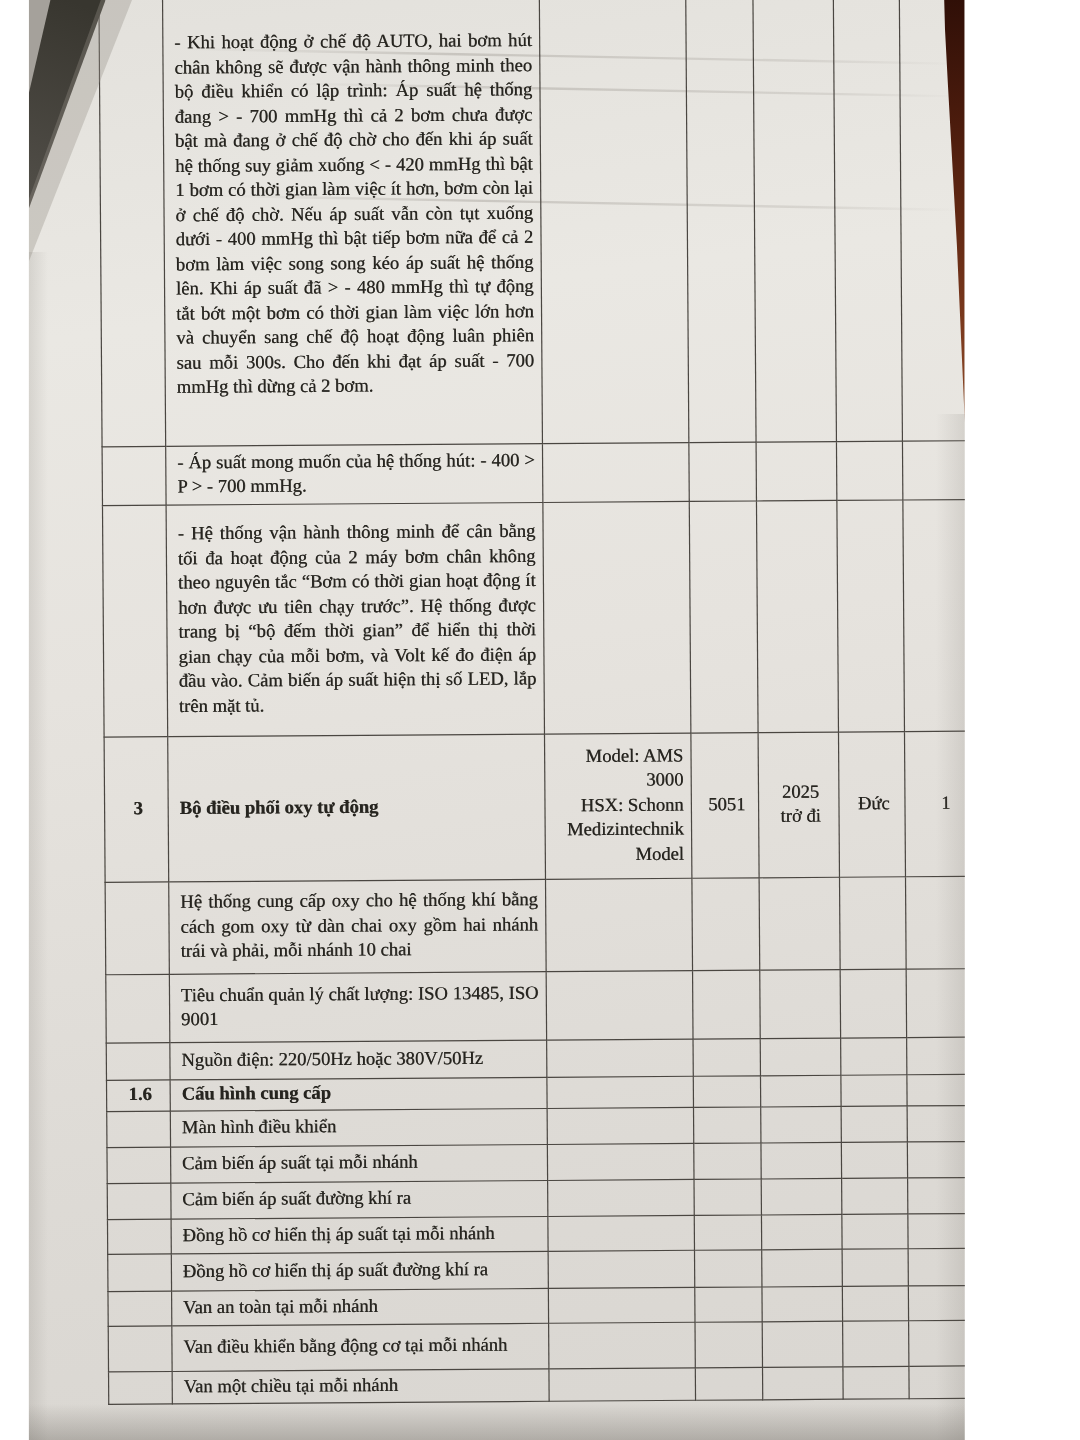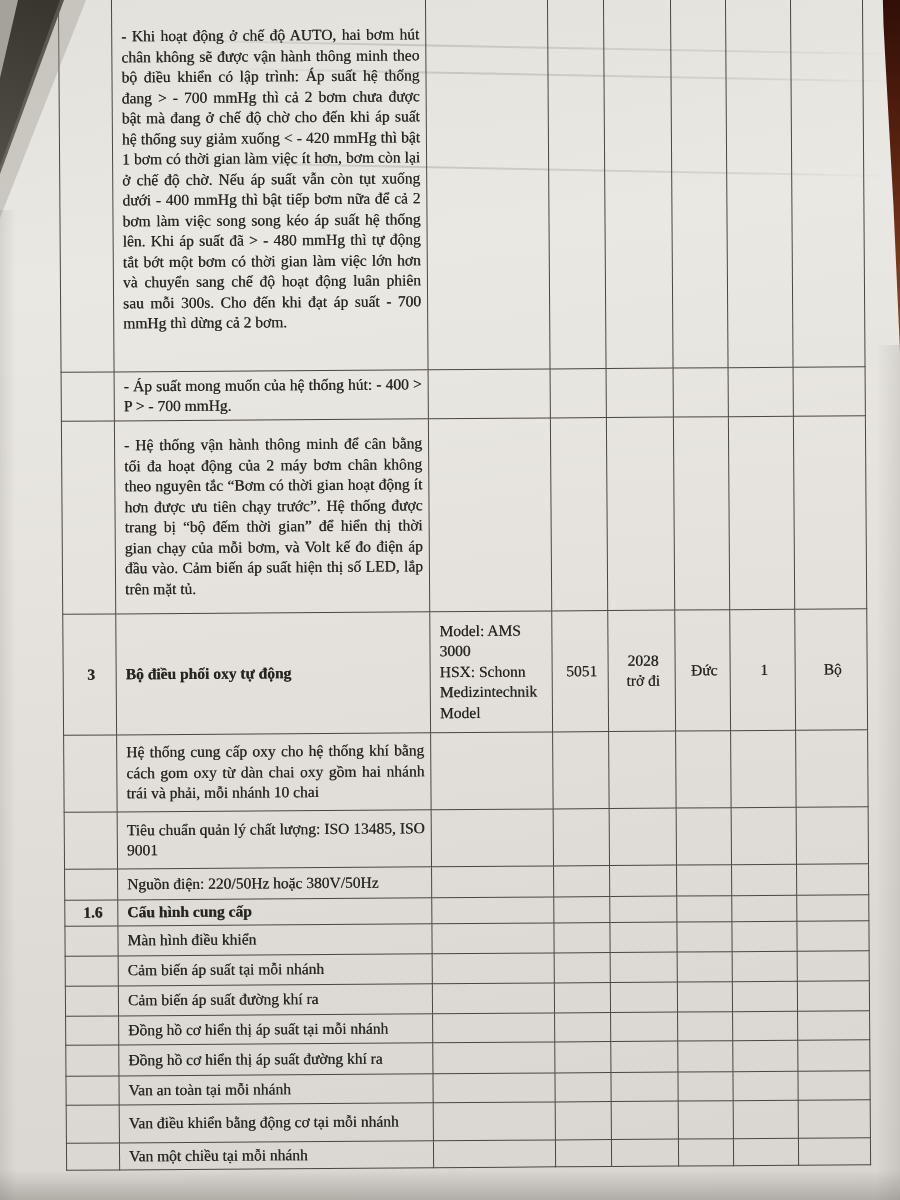--- a/index.html
+++ b/index.html
@@ -1,21 +1,22 @@
 <!DOCTYPE html>
 <html><head>
 <meta charset="utf-8">
 <style>
   * { margin:0; padding:0; box-sizing:border-box; }
   html,body { width:900px; height:1200px; overflow:hidden; }
   body { font-family:"Liberation Serif", serif; }
 
   .photo {
-    position:relative; width:900px; height:1200px; overflow:hidden;
+    position:relative; width:780px; height:1200px; overflow:hidden;
     background: linear-gradient(173deg, #e3e1dc 0%, #eae8e3 22%, #e6e3de 45%, #dddad5 78%, #d9d6d1 100%);
+    margin-left: 24px;
   }
 
   
   .crease { position:absolute; height:2px; pointer-events:none;
     background: linear-gradient(to right, rgba(150,145,138,0), rgba(152,147,140,0.38) 35%, rgba(152,147,140,0.22) 80%, rgba(152,147,140,0));
     transform: rotate(1.1deg); }
   .crease.c1 { top:46px; left:130px; right:4px; }
   .crease.c2 { top:74px; left:220px; right:4px; }
   .crease.c3 { top:168px; left:150px; right:4px; }
 
@@ -54,21 +55,21 @@
     vertical-align:middle;
     padding:2px 6px 2px 9px;
     overflow:hidden;
     text-shadow: 0.35px 0 0 rgba(38,36,31,0.75);
   }
   td.stt  { text-align:center; font-weight:bold; padding:2px; font-size:16px; }
   td.p    { text-align:justify; }
   td.top1 { vertical-align:top; padding-top:34px; }
   td.item { font-size:16px; }
   td.b    { font-weight:bold; font-size:16.5px; }
-  td.model{ text-align:left; padding:2px 9px; font-size:15.5px; line-height:22px;
+  td.model{ text-align:right; padding:2px 9px; font-size:15.5px; line-height:22px;
             overflow-wrap:anywhere; }
   td.cc   { text-align:center; padding:2px 3px; }
 
   tr.h0{height:383px} tr.h1{height:49px}  tr.h2{height:193px} tr.h3{height:121px}
   tr.h4{height:77px}  tr.h5{height:57px}  tr.h6{height:31px}  tr.h7{height:26px}
   tr.h8{height:30px}  tr.h9{height:30px}  tr.h10{height:30px} tr.h11{height:29px}
   tr.h12{height:31px} tr.h13{height:29px} tr.h14{height:38px} tr.h15{height:27px}
 </style>
 </head>
 <body>
@@ -126,21 +127,21 @@
     </tr>
 
     <tr class="h3">
       <td class="stt">3</td>
       <td class="b">Bộ điều phối oxy tự động</td>
       <td class="model">
         <div>Model: AMS 3000</div>
         <div>HSX: Schonn Medizintechnik Model</div>
       </td>
       <td class="cc">5051</td>
-      <td class="cc">2028 trở đi</td>
+      <td class="cc">2025 trở đi</td>
       <td class="cc">Đức</td>
       <td class="cc">1</td>
       <td class="cc">Bộ</td>
     </tr>
 
     <tr class="h4">
       <td class="stt"></td>
       <td class="p">Hệ thống cung cấp oxy cho hệ thống khí bằng cách gom oxy từ dàn chai oxy gồm hai nhánh trái và phải, mỗi nhánh 10 chai</td>
       <td></td>
       <td></td>

